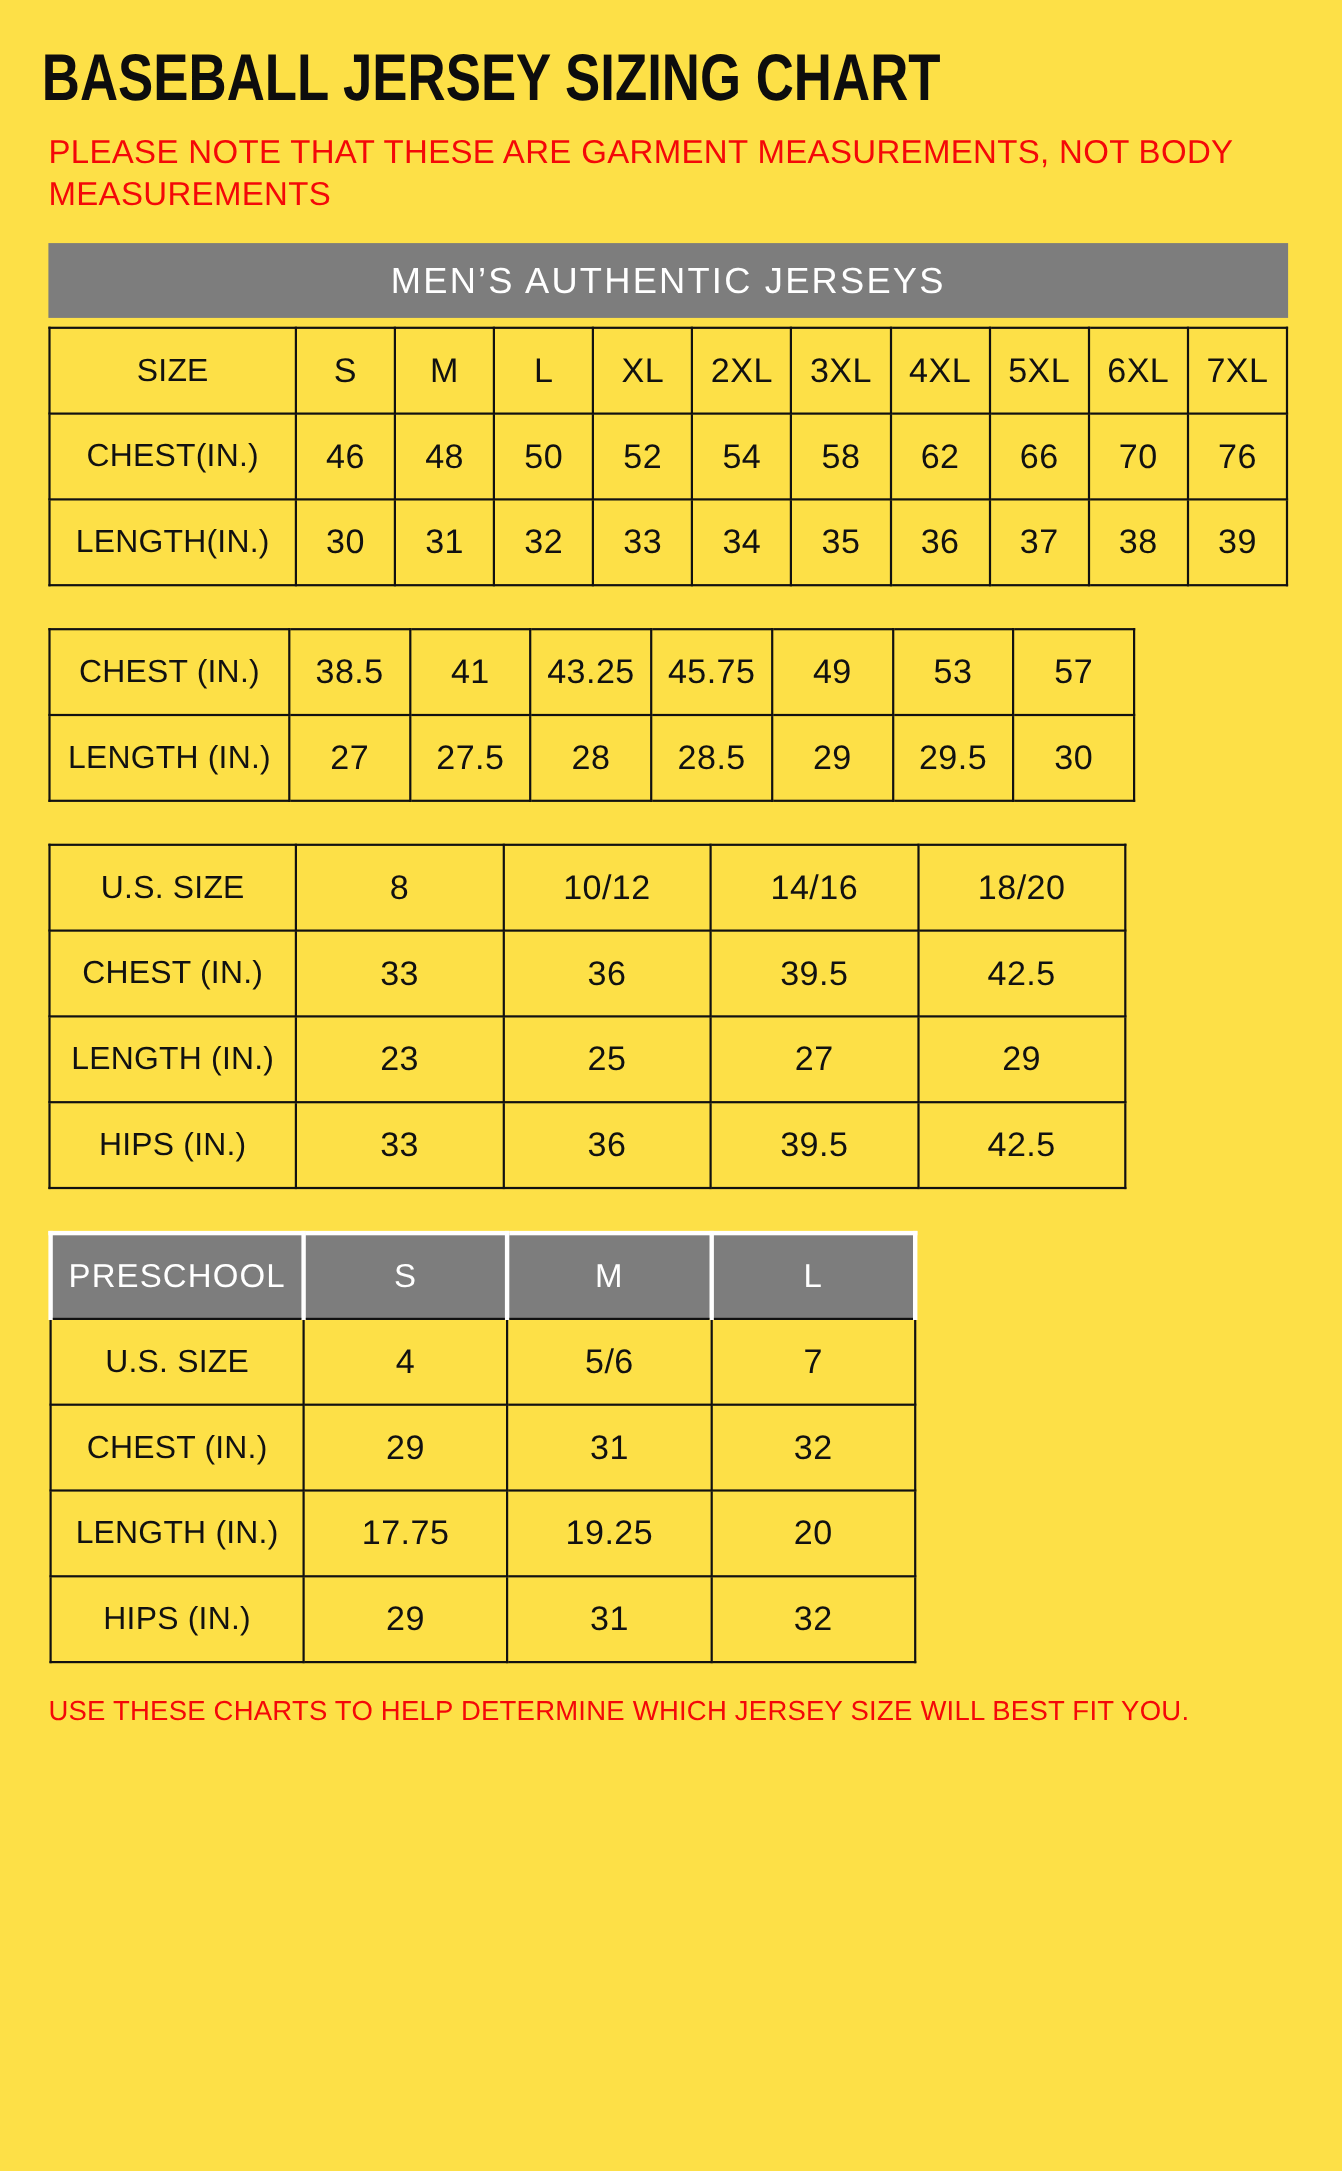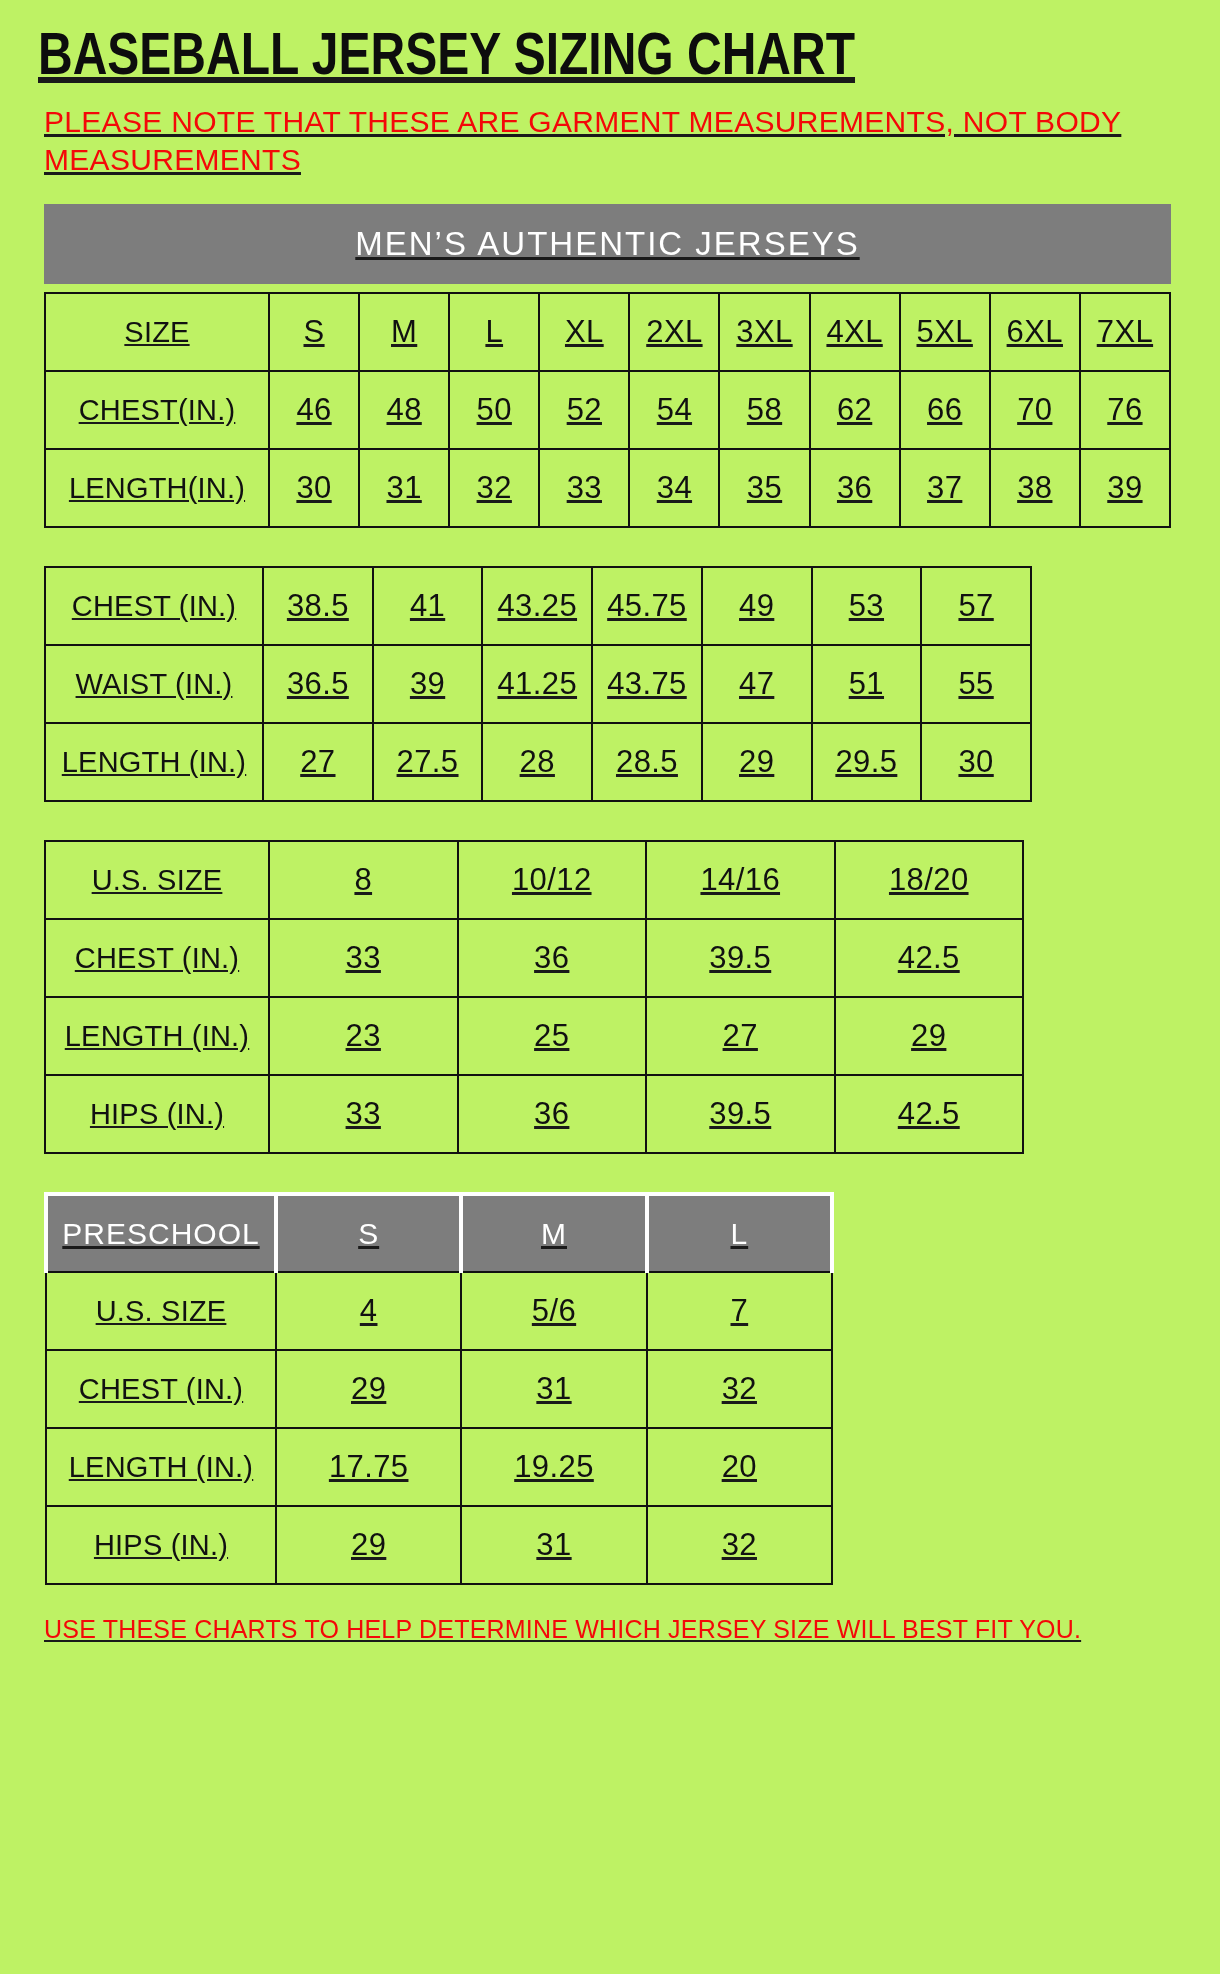--- a/index.html
+++ b/index.html
@@ -1,26 +1,25 @@
 <!DOCTYPE html>
 <html style="--accent-red: #f40808; --header-gray: #7d7d7d; --border-color: #111111;"><head>
 <meta charset="utf-8">
 <style>
   html, body { margin: 0; padding: 0; background: #ffffff; }
   .page {
     position: relative;
     width: 1220px;
     height: 1974px;
     box-sizing: border-box;
-    padding-top: 19px;
+    padding-top: 36px;
     font-family: "Liberation Sans", sans-serif;
     color: #1a1a1a;
     overflow: hidden;
-    background: #bef264;
-    text-decoration: underline;
+    background: #fde047;
   }
   h1.title {
     margin: 0 0 0 38px;
     font-size: 60px;
     line-height: 70px;
     font-weight: 900;
     letter-spacing: 0px;
     color: #0d0d0d;
     transform: scaleX(0.8);
     transform-origin: left center;
@@ -31,21 +30,21 @@
     width: 1150px;
     font-size: 30px;
     line-height: 1.25;
     letter-spacing: 0.3px;
     color: var(--accent-red, #f40808);
   }
   .block { margin: 38px 0 0 44px; }
   .block.first { margin-top: 26px; }
   .banner {
     width: 1127px;
-    height: 80px;
+    height: 68px;
     margin-bottom: 8px;
     background: var(--header-gray, #7d7d7d);
     color: #ffffff;
     font-size: 33px;
     letter-spacing: 2px;
     display: flex;
     align-items: center;
     justify-content: center;
     box-sizing: border-box;
   }
@@ -154,30 +153,20 @@
             <td class="label-col">CHEST (IN.)</td>
             <td>38.5</td>
             <td>41</td>
             <td>43.25</td>
             <td>45.75</td>
             <td>49</td>
             <td>53</td>
             <td>57</td>
           </tr>
           <tr>
-            <td class="label-col">WAIST (IN.)</td>
-            <td>36.5</td>
-            <td>39</td>
-            <td>41.25</td>
-            <td>43.75</td>
-            <td>47</td>
-            <td>51</td>
-            <td>55</td>
-          </tr>
-          <tr>
             <td class="label-col">LENGTH (IN.)</td>
             <td>27</td>
             <td>27.5</td>
             <td>28</td>
             <td>28.5</td>
             <td>29</td>
             <td>29.5</td>
             <td>30</td>
           </tr>
         </tbody>

